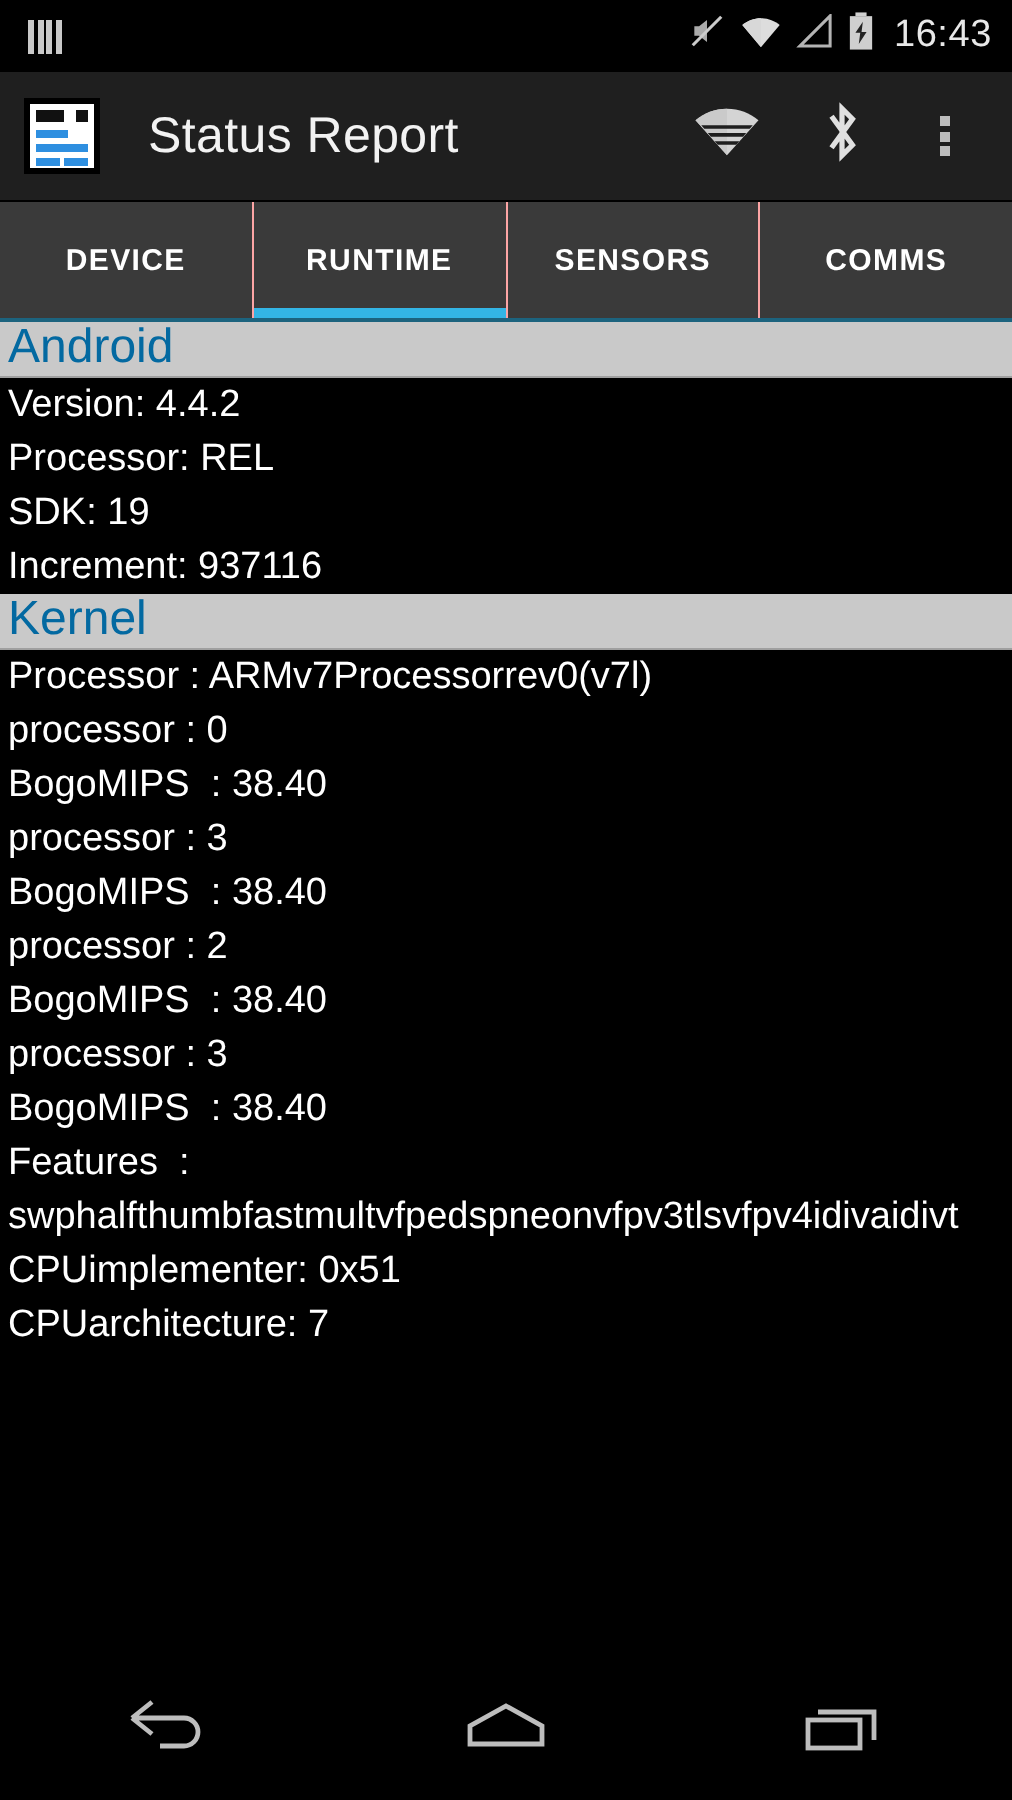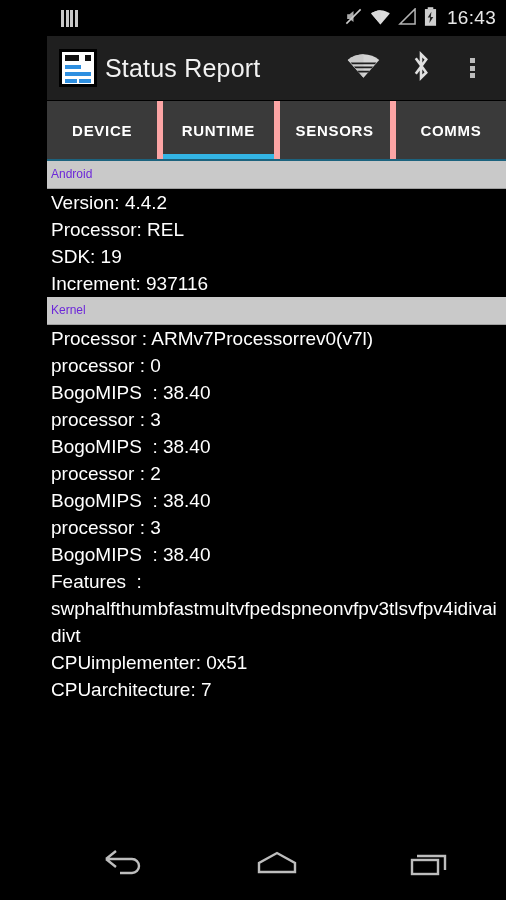--- a/index.html
+++ b/index.html
@@ -2,21 +2,21 @@
 <html><head>
 <meta charset="utf-8">
 <style>
   * { margin:0; padding:0; box-sizing:border-box; }
   html, body {
     width:506px; height:900px;
     background:#000;
     font-family:"Liberation Sans", sans-serif;
     overflow:hidden;
   }
-  #screen { width:506px; height:900px; position:relative; background:#000; display:flex; flex-direction:column;padding-left:47px; }
+  #screen { width:506px; height:900px; position:relative; background:#000; display:flex; flex-direction:column; }
 
   
   .statusbar {
     height:36px; background:#000; flex:0 0 36px;
     display:flex; align-items:center; padding:0 8px;
   }
   .sb-left { display:flex; align-items:center; gap:4px; }
   .sb-right { margin-left:auto; display:flex; align-items:center; gap:7px; padding-right:2px; }
   .sb-clock { color:#e8e8e8; font-size:19px; letter-spacing:0.3px; padding-left:3px; }
   .simbars { display:flex; gap:1.5px; align-items:flex-end; padding-left:6px; }
@@ -29,45 +29,45 @@
     border-bottom:1px solid #000;
   }
   .app-icon {
     width:38px; height:38px; background:#fff; border:3px solid #000;
     position:relative; flex:0 0 auto;
   }
   .app-icon .ln { position:absolute; background:#2e8fe0; height:4px; }
   .app-icon .hdr { position:absolute; left:3px; top:3px; width:14px; height:6px; background:#111; }
   .app-icon .dot { position:absolute; right:3px; top:3px; width:6px; height:6px; background:#111; }
   .title {
-    color:#f2f2f2; font-size:25px; margin-left:8px; font-weight:400; letter-spacing:0.2px;
+    color:#f2f2f2; font-size:25px; margin-left:24px; font-weight:400; letter-spacing:0.2px;
     white-space:nowrap;
   }
   .ab-actions { margin-left:auto; display:flex; align-items:center; gap:0; }
   .ab-btn { width:58px; height:58px; display:flex; align-items:center; justify-content:center; }
   .ab-btn.narrow { width:44px; }
   .overflow i { display:block; width:5px; height:5px; background:#bdbdbd; margin:2.5px 0; }
 
   
   .tabs { flex:0 0 58px; background:#3a3a3a; display:flex; }
   .tab {
     flex:1; display:flex; align-items:center; justify-content:center;
     color:#fff; font-size:15px; font-weight:bold; letter-spacing:0.7px;
-    border-right:6px solid #fca5a5; position:relative; background:#3a3a3a;
+    border-right:1px solid #fca5a5; position:relative; background:#3a3a3a;
   }
   .tab:last-child { border-right:none; }
   .tab.active::after {
     content:""; position:absolute; left:0; right:0; bottom:0; height:5px; background:#33b5e5;
   }
   .tabs-underline { flex:0 0 2px; background:#33b5e5; opacity:.55; }
 
   
   .content { flex:1 1 auto; background:#000; overflow:hidden; }
   .sect-header {
-    background:#c9c9c9; color:#6d28d9; font-size:12px;
+    background:#c9c9c9; color:#0369a1; font-size:24px;
     padding:2px 4px 3px 4px; line-height:22px;
     border-bottom:1px solid #9f9f9f;
   }
   .row {
     color:#fff; font-size:19px; line-height:27px;
     padding:0 4px; white-space:pre-wrap; word-break:break-word;
   }
 
   
   .navbar {

